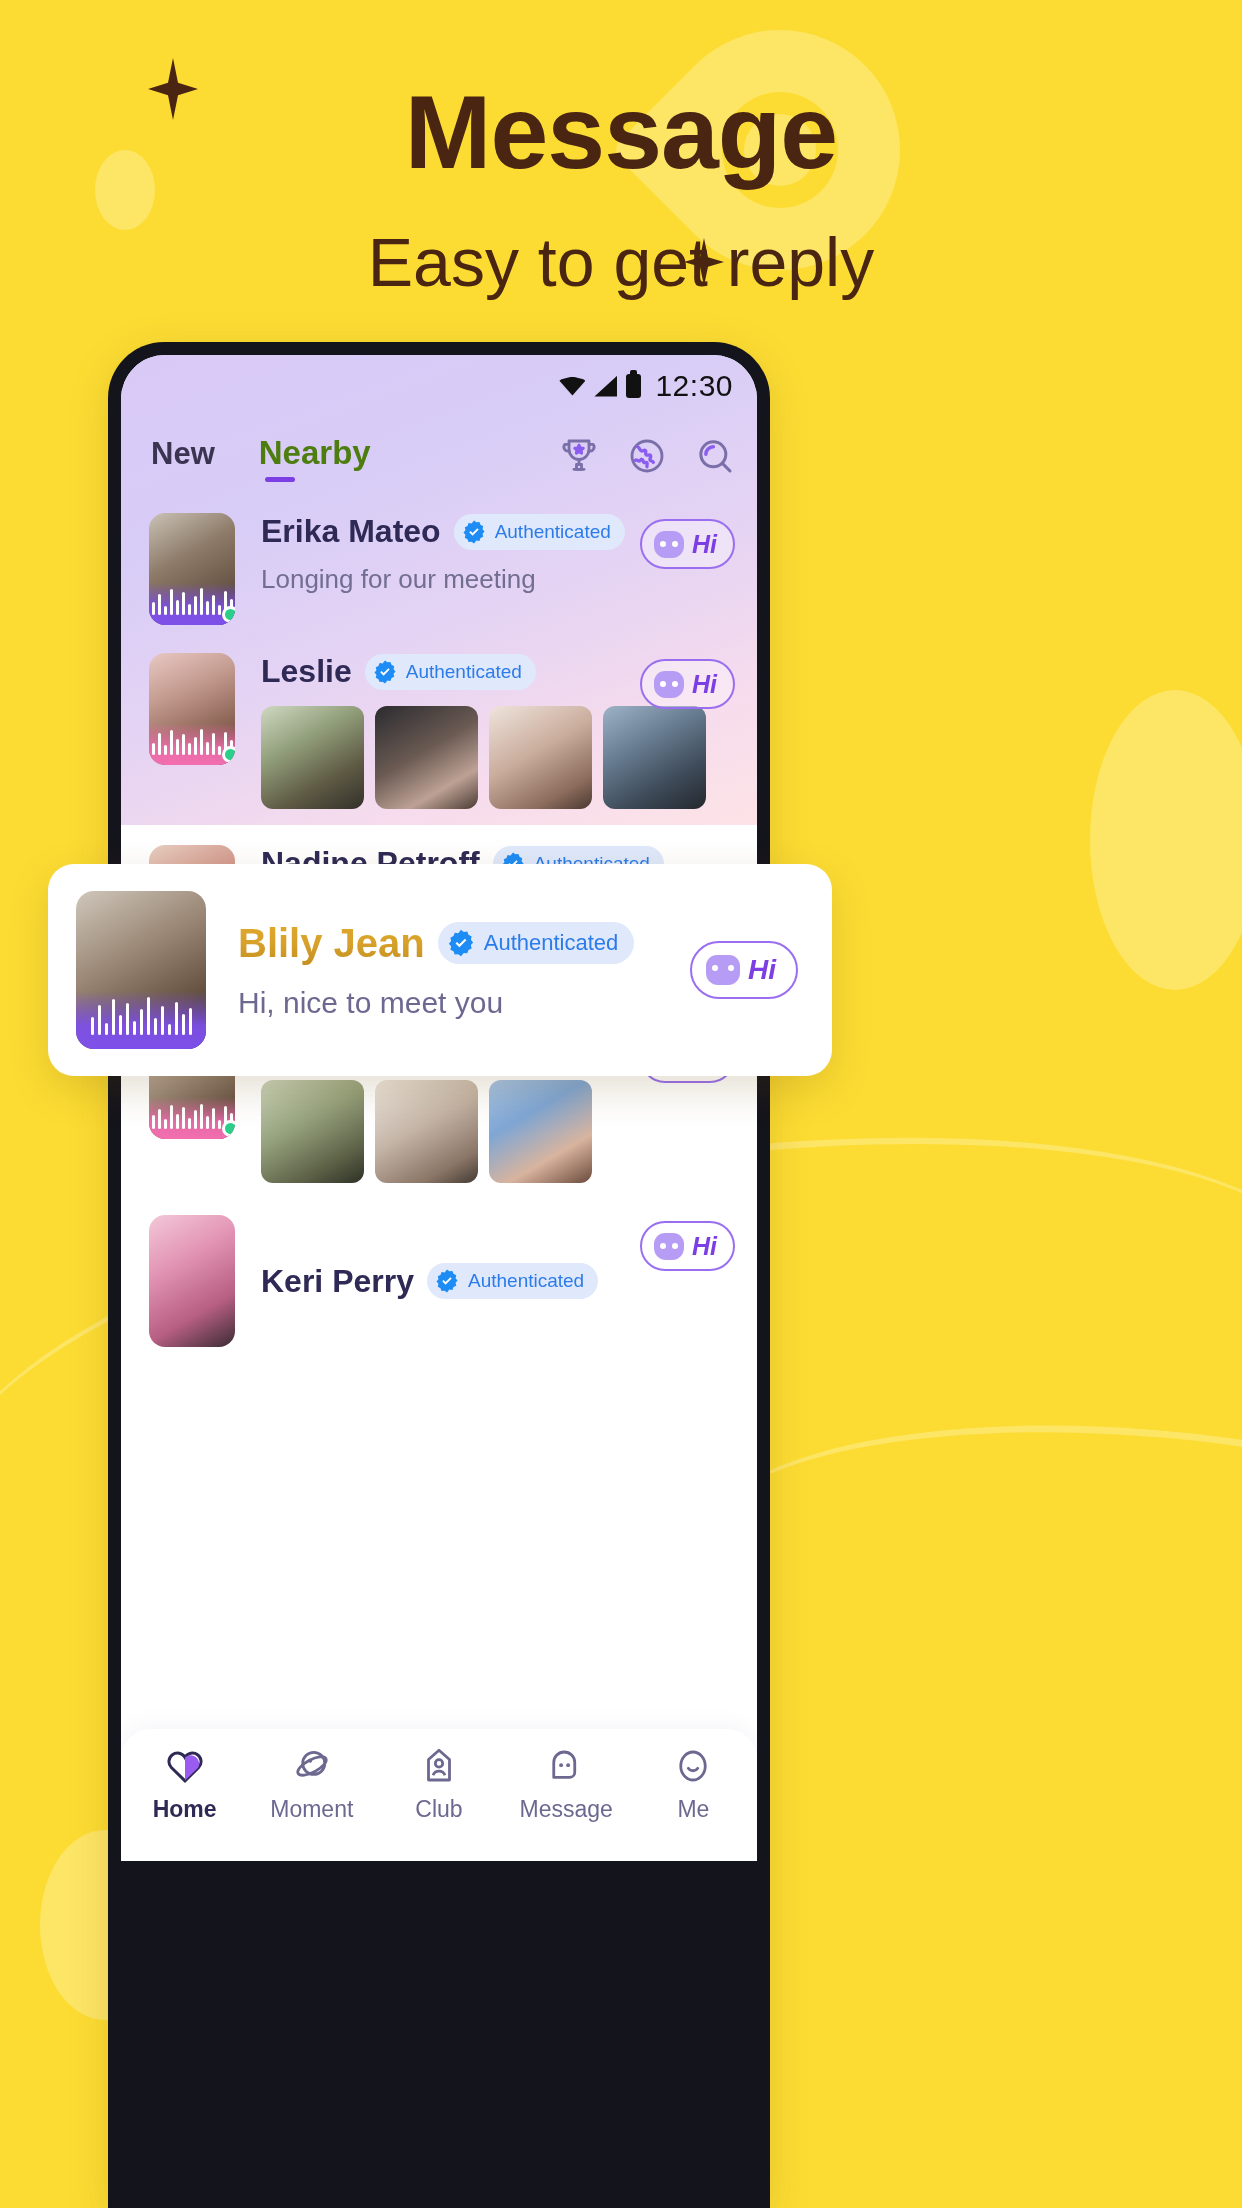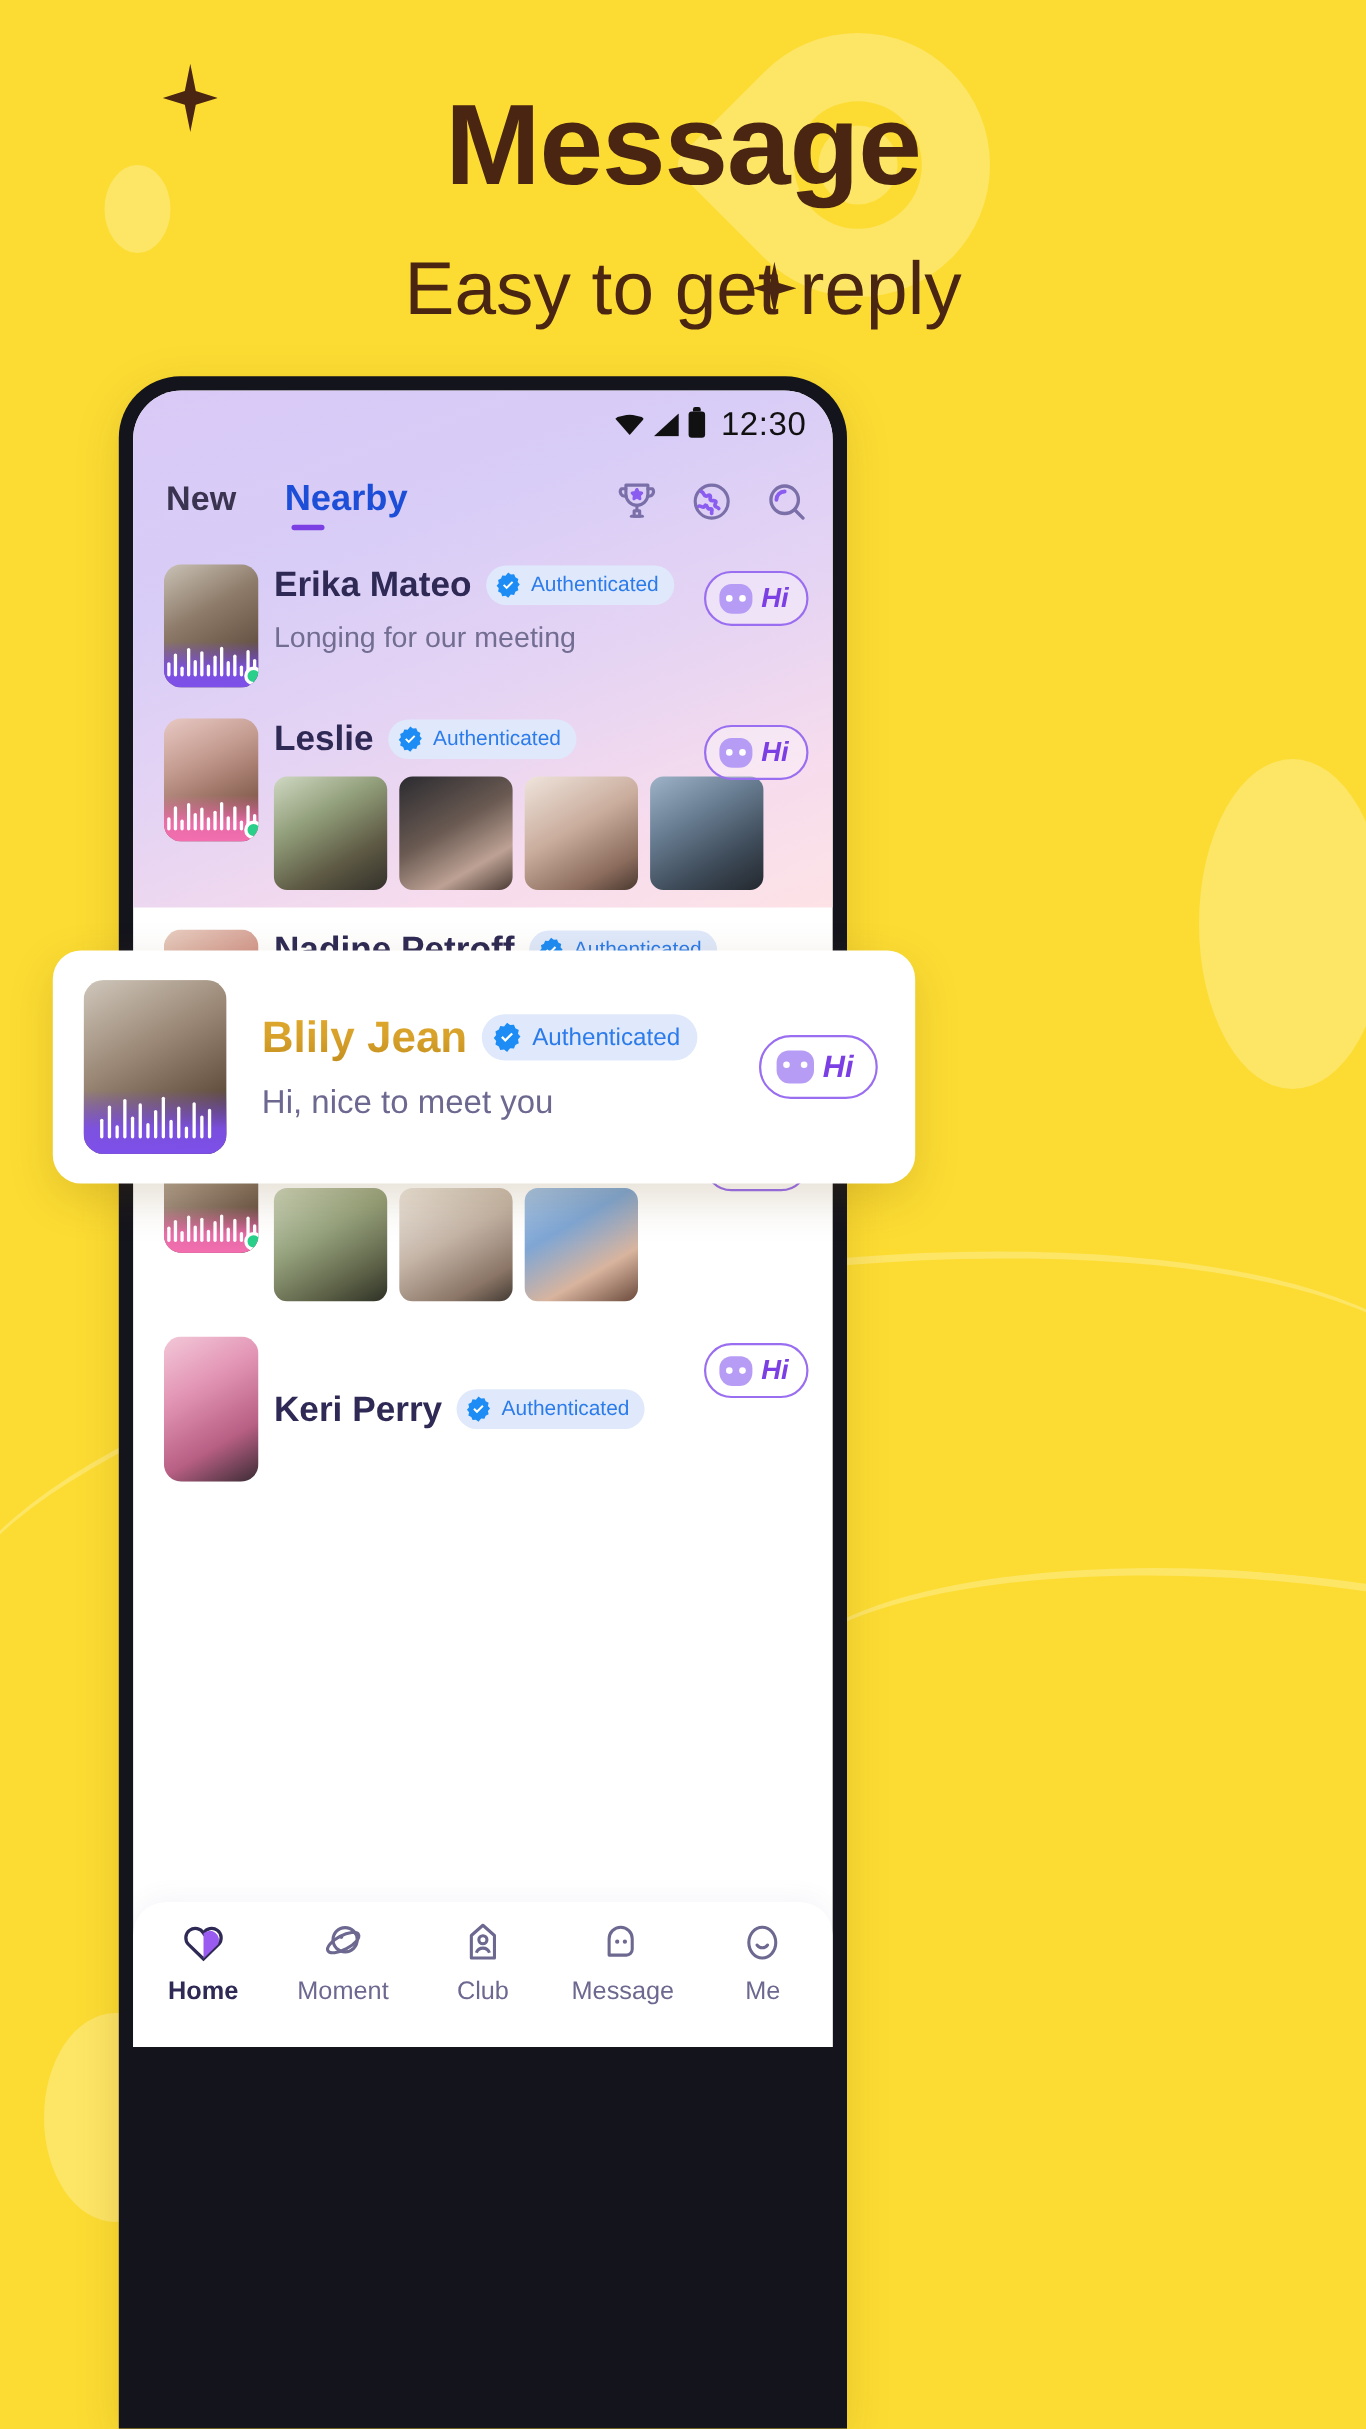--- a/index.html
+++ b/index.html
@@ -101,21 +101,21 @@
   .ic-batt:before { content:""; position:absolute; left:4px; top:-4px; width:7px; height:4px; background:#111; border-radius:2px 2px 0 0; }
   .clock { font-size: 30px; font-weight: 500; color:#111; margin-left: 5px; letter-spacing: .5px; }
 
   
   .appbar {
     position: relative; height: 78px; display: flex; align-items: center;
     padding: 0 22px 0 30px;
   }
   .tabs { display: flex; align-items: flex-end; gap: 44px; }
   .tab { font-size: 31px; font-weight: 700; color: #3a3450; position: relative; padding-bottom: 6px; }
-  .tab.active { color: #1d4ed8; font-size: 33px; }
+  .tab.active { color: #4d7c0f; font-size: 33px; }
   .tab.active:after {
     content:""; position: absolute; left: 6px; bottom: -4px;
     width: 30px; height: 5px; border-radius: 3px; background:#7b3fe4;
   }
   .appbar-icons { margin-left: auto; display: flex; align-items: center; gap: 28px; }
   .appbar-icons svg { display:block; }
 
   
   .list { position: relative; }
   .row { display: flex; padding: 18px 22px 10px 28px; position: relative; }
@@ -130,21 +130,21 @@
     background: linear-gradient(180deg, rgba(130,90,230,0) 0%, rgba(126,80,235,.92) 60%, rgba(126,80,235,1) 100%);
     display:flex; align-items:flex-end; justify-content:center; gap:3px; padding-bottom:10px;
   }
   .wave i { width:3px; background:#fff; border-radius:2px; display:block; }
   .wave.pink { background: linear-gradient(180deg, rgba(240,120,180,0) 0%, rgba(243,110,176,.9) 60%, rgba(243,110,176,1) 100%); }
   .dot-online {
     position:absolute; right:-4px; bottom:2px; width:17px; height:17px;
     border-radius:50%; background:#2ad08a; border:3px solid #fff;
   }
 
-  .rowbody { flex: 1; padding-left: 14px; min-width: 0; }
+  .rowbody { flex: 1; padding-left: 26px; min-width: 0; }
   .nameline { display: flex; align-items: center; gap: 13px; }
   .uname { font-size: 32px; font-weight: 700; color: #2e2a55; white-space: nowrap; }
   .badge {
     display: inline-flex; align-items: center; gap: 8px;
     background: #dfe9fb; border-radius: 22px; padding: 5px 14px 5px 7px;
   }
   .badge-check { width: 26px; height: 26px; flex:0 0 26px; }
   .badge-txt { font-size: 19px; color: #2c7bea; font-weight: 400; white-space: nowrap; }
 
   .submsg { font-size: 26px; color: #726e92; margin-top: 14px; }

